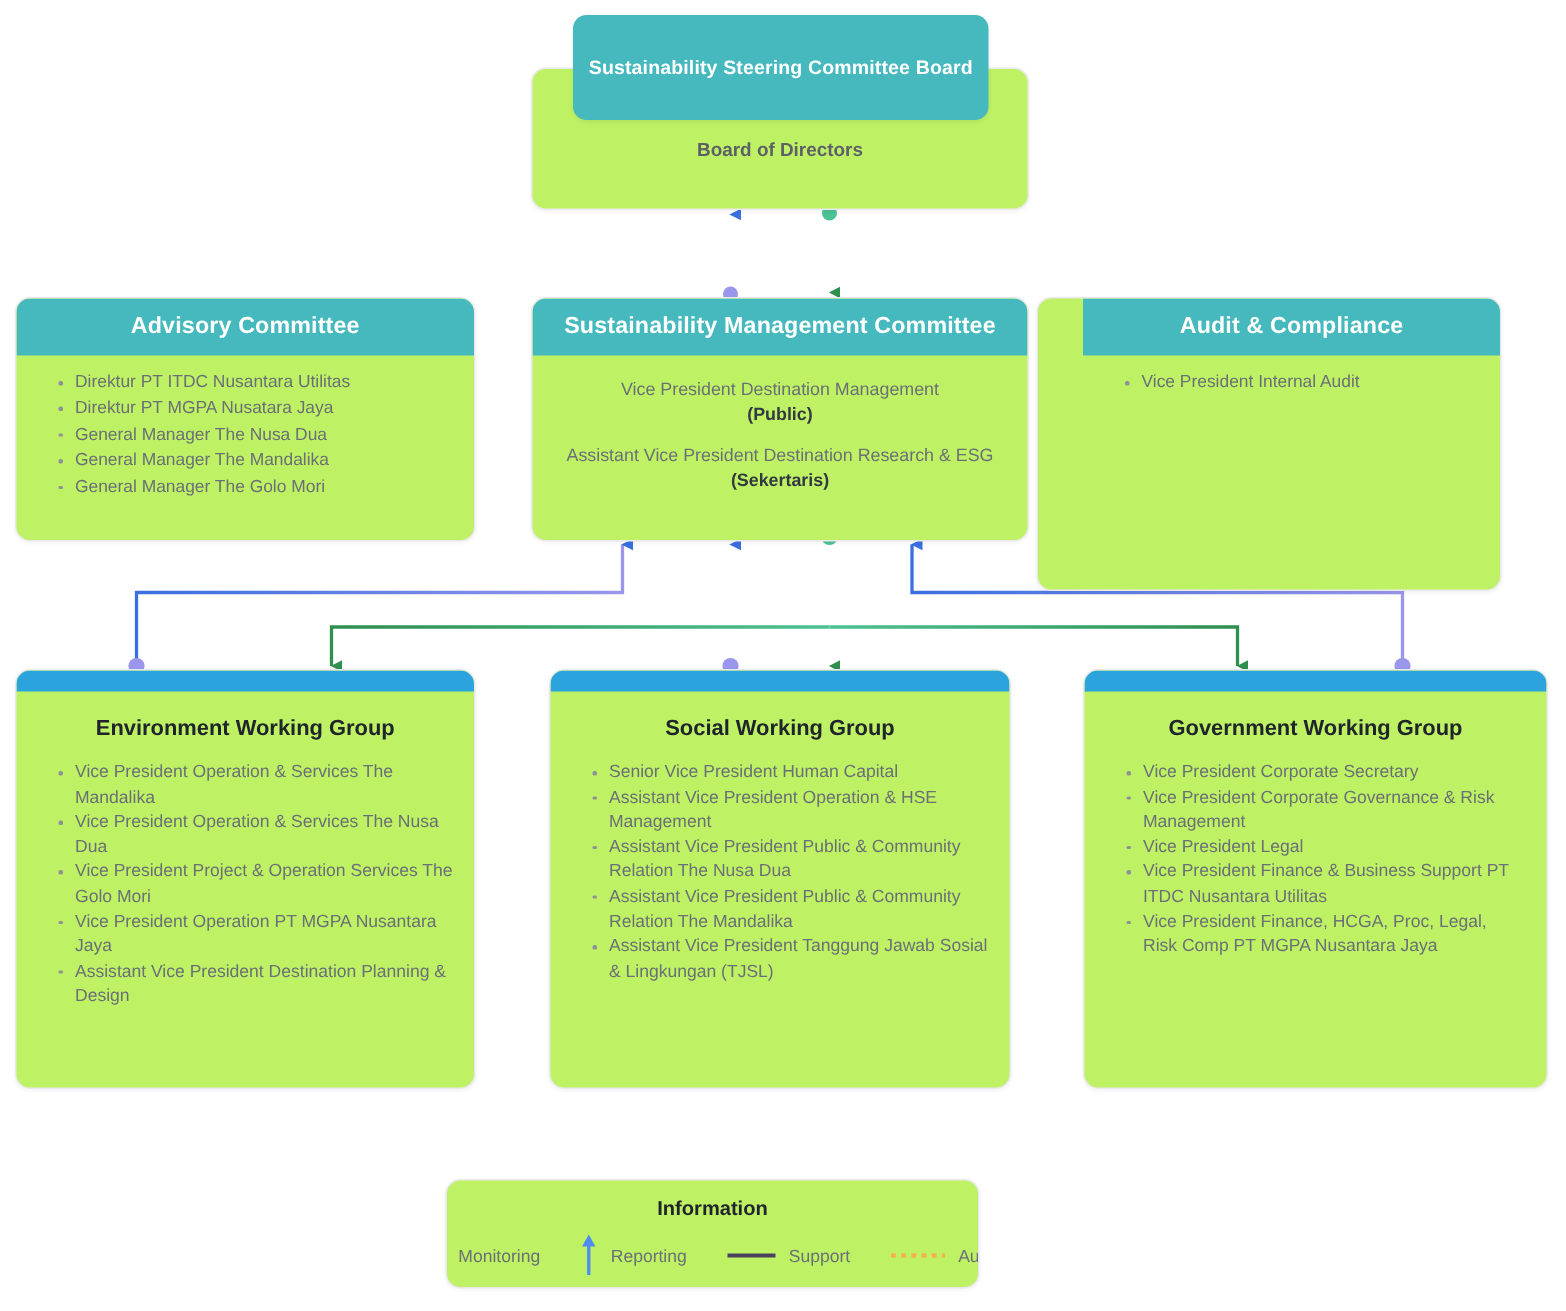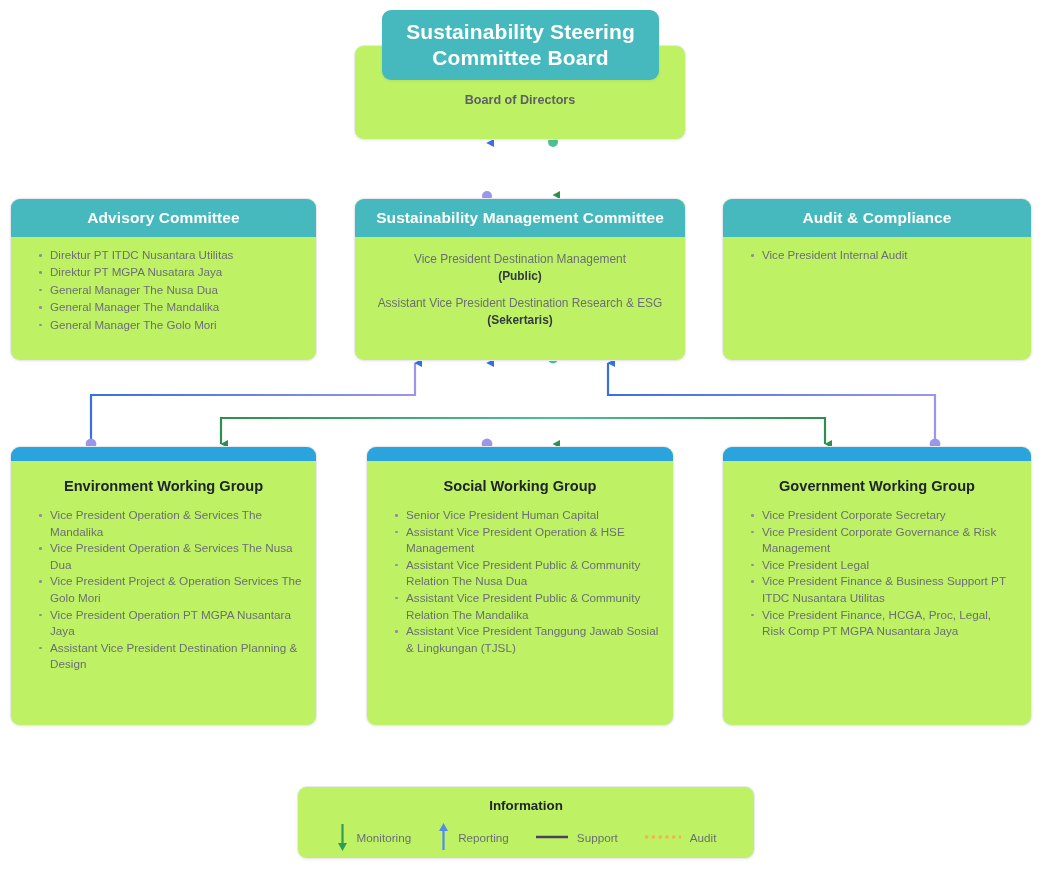--- a/index.html
+++ b/index.html
@@ -62,53 +62,53 @@
 
   
   #board-card{left:354px;top:45px;width:332px;height:95px;}
   #board-badge{
     position:absolute;left:382px;top:10px;width:277px;height:70px;
     background:#45b9bd;border-radius:9px;z-index:4;
     display:flex;align-items:center;justify-content:center;
     box-shadow:0 1px 3px rgba(30,40,60,.08);
   }
   #board-badge span{
-    color:#ffffff;font-size:21px;font-weight:600;line-height:26px;
+    color:#ffffff;font-size:13px;font-weight:600;line-height:26px;
     text-align:center;display:block;letter-spacing:.1px;
   }
   #board-sub{
     position:absolute;left:354px;top:93px;width:332px;
     text-align:center;color:#5d6067;font-size:12.6px;font-weight:600;z-index:5;
   }
 
   
   #advisory-card{left:10px;top:198px;width:307px;height:163px;}
   #smc-card{left:354px;top:198px;width:332px;height:163px;}
-  #audit-card{left:722px;top:198px;width:310px;height:163px;}
+  #audit-card{left:691px;top:198px;width:310px;height:196px;padding-left:30px;}
 
   #smc-card .card-body{padding-top:14px;text-align:center;}
   .smc-line{color:#6b6f76;font-size:11.9px;line-height:16.5px;}
   .smc-line b{color:#333940;font-weight:700;}
   .smc-gap{height:11px;}
 
   
   .wg{position:absolute;top:446px;height:280px;}
   #wg-env{left:10px;width:307px;}
   #wg-soc{left:366px;width:308px;}
   #wg-gov{left:722px;width:310px;}
   .wg .bar{height:14px;background:#2ba4de;}
   .wg .wg-title{
     text-align:center;color:#20242b;font-weight:700;font-size:14.6px;
     margin:17px 0 13px 0;
   }
   .wg ul.members li{font-size:11.7px;line-height:16.6px;margin-bottom:0;}
   .wg .card-body{padding:0 14px;}
 
   
-  #legend{left:297px;top:786px;width:458px;height:73px;}
+  #legend{left:297px;top:786px;width:356px;height:73px;}
   #legend .legend-title{
     text-align:center;color:#20242b;font-weight:700;font-size:13.4px;
     margin:11px 0 9px 0;
   }
   #legend-items{
     display:flex;align-items:center;justify-content:center;gap:0;
     padding:0 18px;
   }
   .leg{display:flex;align-items:center;}
   .leg .lbl{color:#6b6f76;font-size:11.7px;margin-left:8px;white-space:nowrap;}

